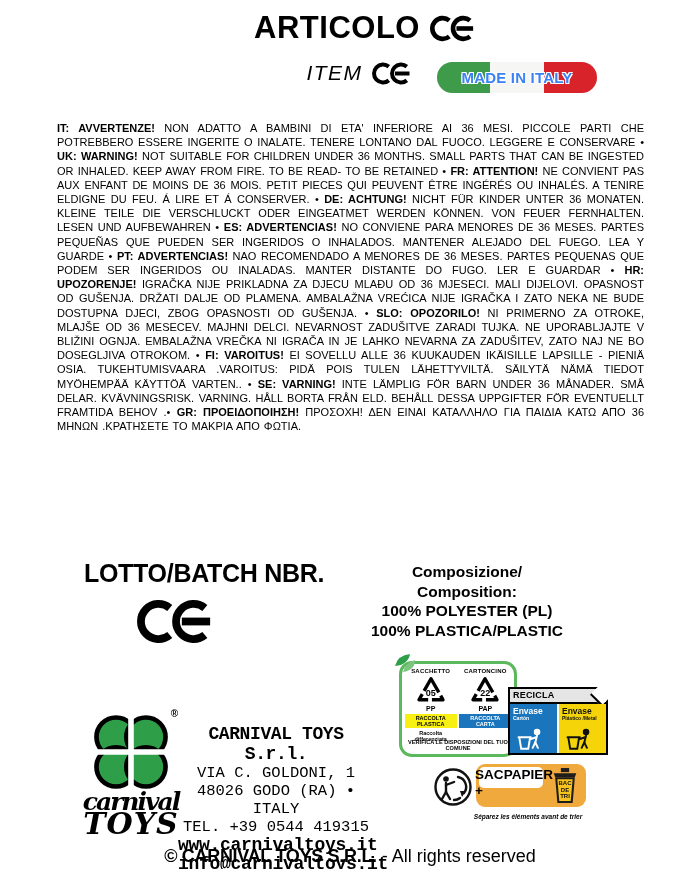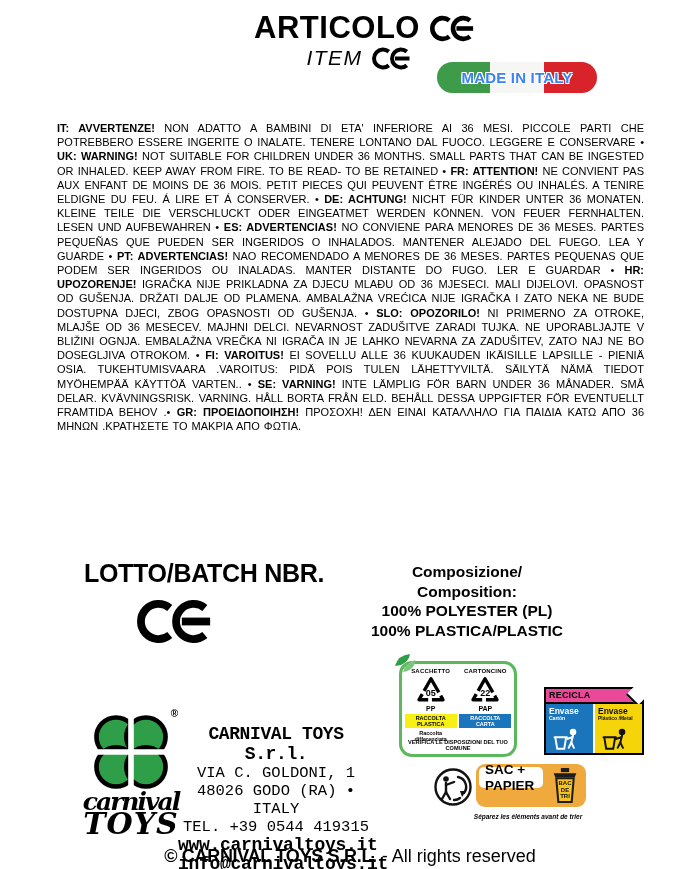--- a/index.html
+++ b/index.html
@@ -3,21 +3,21 @@
 <meta charset="utf-8">
 <style>
   html,body { margin:0; padding:0; background:#fff; }
   .page { position:relative; width:700px; height:869px; background:#ffffff;
           font-family:"Liberation Sans", sans-serif; color:#000; overflow:hidden; }
 
   
   .header { position:absolute; top:12px; left:0; right:0; text-align:right;padding-left:16px; }
   .title-row { display:flex; justify-content:center; align-items:center; gap:10px; padding-left:14px; }
   .page-title { font-size:31px; font-weight:800; letter-spacing:.5px; margin:0; line-height:32px; }
-  .subtitle-row { display:flex; justify-content:center; align-items:center; gap:9px; margin-top:1px; padding-left:2px; }
+  .subtitle-row { display:flex; justify-content:center; align-items:center; gap:9px; margin-top:16px; padding-left:2px; }
   .subtitle { font-style:italic; font-size:21px; font-weight:500; letter-spacing:1.5px; line-height:26px; }
   .ce-svg path, .ce-svg line { stroke:#000; fill:none; }
 
   .mii { position:absolute; left:437px; top:62px; width:160px; height:31px;
          border-radius:17px; overflow:hidden; display:flex; box-shadow:0 0 0 1px #e8e8e8 inset; }
   .mii-stripe { flex:1; }
   .mii-green { background:#3d9b4a; } .mii-white { background:#f6f6f4; } .mii-red { background:#d8232a; }
   .mii-label { position:absolute; inset:0; display:flex; align-items:center; justify-content:center;
                font-weight:800; font-size:15px; letter-spacing:.2px; color:#3b82f6;
                text-shadow:-1px -1px 0 #fff,1px -1px 0 #fff,-1px 1px 0 #fff,1px 1px 0 #fff; }
@@ -44,22 +44,22 @@
   .gb-tri svg { display:block; margin:0 auto; }
   .gb-code { position:absolute; top:13px; left:0; right:0; text-align:center; font-size:9px; font-weight:700; }
   .gb-mat { font-size:7px; font-weight:700; margin-top:0px; }
   .gb-chip { display:inline-block; font-size:5.5px; font-weight:700; padding:1px 2px; margin-top:2px; }
   .gb-chip-plastic { background:#f8ef13; color:#000; }
   .gb-chip-paper { background:#1b75bc; color:#fff; }
   .gb-sub { font-size:5.5px; font-weight:700; }
   .gb-footer { position:absolute; bottom:3px; left:0; right:0; text-align:center; font-size:5.6px; font-weight:700; }
 
   
-  .recicla { position:absolute; left:544px; top:687px; width:100px; height:68px;
-             border:2.5px solid #000; background:#ec4899; box-sizing:border-box; }
+  .recicla { position:absolute; left:508px; top:687px; width:100px; height:68px;
+             border:2.5px solid #000; background:#e5e5e5; box-sizing:border-box; }
   .rec-fold { position:absolute; top:-4px; right:-4px; width:16px; height:16px; background:#fff;
               border-bottom:2.5px solid #000; transform:rotate(45deg); }
   .rec-header { height:13px; border-bottom:2.5px solid #000; font-size:9px; font-weight:800;
                 padding-left:3px; line-height:13px; letter-spacing:.2px; }
   .rec-panels { display:flex; height:calc(100% - 15.5px); }
   .rec-panel { flex:1; padding:2px 3px; position:relative; box-sizing:border-box; }
   .rec-blue { background:#1b75bc; color:#ffffff; }
   .rec-yellow { background:#f5d50a; color:#111111; border-left:2px solid #fff; }
   .rec-line1 { font-size:8.5px; font-weight:700; }
   .rec-line2 { font-size:5px; font-weight:700; line-height:5.5px; }
@@ -76,21 +76,21 @@
   .address { position:absolute; left:178px; top:724px; width:196px; text-align:center;font-family:Liberation Mono, monospace; }
   .addr-name { font-size:18px; font-weight:800; letter-spacing:-.4px; line-height:20px; }
   .addr-line { font-size:15.5px; line-height:18px; }
   .addr-bold { font-size:18px; font-weight:800; letter-spacing:-.3px; line-height:19px; }
 
   
   .triman-icon { position:absolute; left:433px; top:767px; }
   .sac-box { position:absolute; left:476px; top:764px; width:110px; height:43px;
              background:#f0a93c; border-radius:9px; }
   .sac-white { position:absolute; left:3px; top:3px; bottom:19px; width:64px; background:#fff;
-               border-radius:5px; display:flex; flex-direction:column; justify-content:center;
+               border-radius:5px; display:flex; flex-direction:row; justify-content:center;
                padding-left:6px; box-sizing:border-box; font-weight:800; font-size:13.5px; line-height:15.5px; }
   .bin-wrap { position:absolute; right:4px; top:3px; width:34px; height:37px; }
   .bin-text { position:absolute; top:13px; left:0; right:0; text-align:center;
               font-size:6px; font-weight:800; line-height:6.5px; color:#111; }
   .sac-note { position:absolute; left:448px; top:813px; width:160px; text-align:center;
               font-size:6.5px; font-weight:700; font-style:italic; }
 
   
   .footer { position:absolute; left:0; right:0; top:846px; text-align:center; font-size:18px; }
   .footer b { font-weight:800; letter-spacing:-.3px; }

